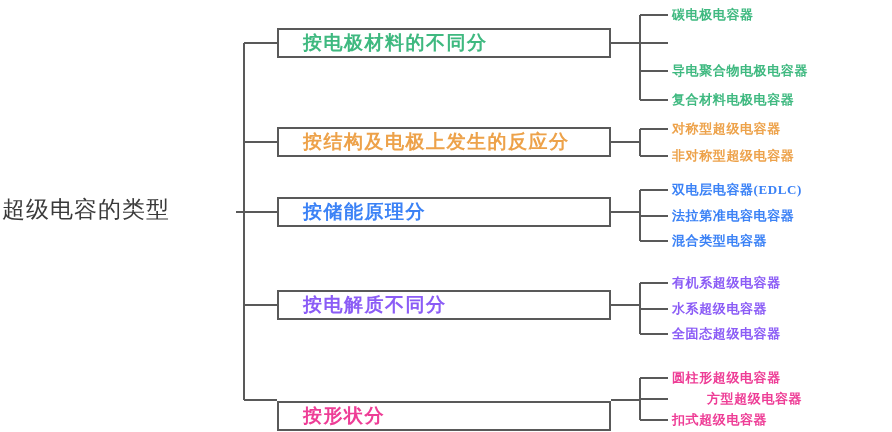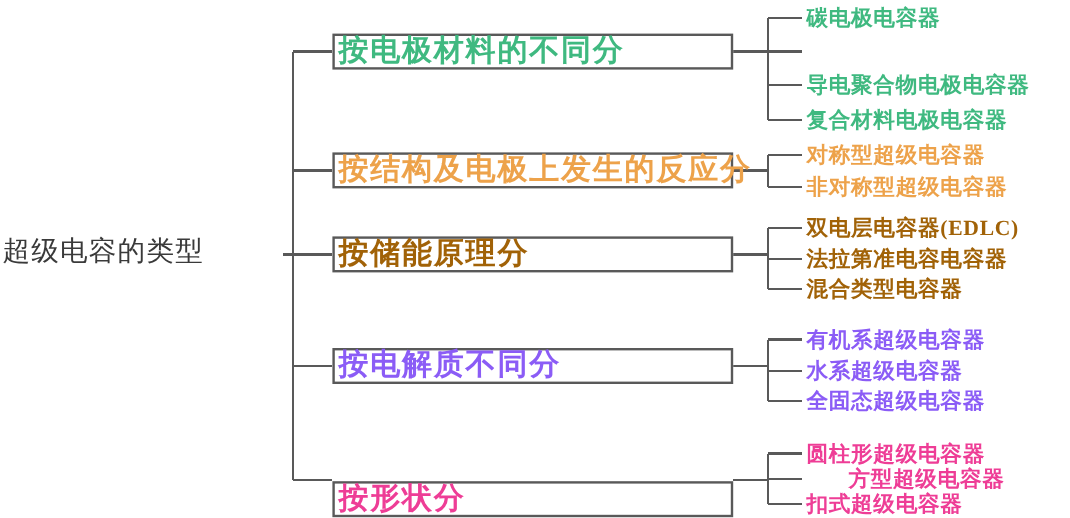--- a/index.html
+++ b/index.html
@@ -43,41 +43,41 @@
     left: 277px;
     width: 334px;
     height: 30px;
     box-sizing: border-box;
     border: 2px solid #595959;
     background: #ffffff;
     display: flex;
     align-items: center;
   }
   .node-box .node-text {
-    padding-left: 3px;
-    font-size: 25px;
+    padding-left: 24px;
+    font-size: 19px;
     line-height: 22px;
     letter-spacing: 1.5px;
     font-weight: bold;
     white-space: nowrap;
     font-family: "Liberation Serif", "DejaVu Serif", serif;
   }
   .leaf {
     position: absolute;
     left: 672px;
-    font-size: 18px;
+    font-size: 13px;
     line-height: 20px;
     letter-spacing: 0.6px;
     font-weight: bold;
     white-space: nowrap;
     font-family: "Liberation Serif", "DejaVu Serif", serif;
   }
   .c-green   { color: #3fb980; }
   .c-orange  { color: #eda24a; }
-  .c-blue    { color: #a16207; }
+  .c-blue    { color: #3b82f6; }
   .c-pink    { color: #8b5cf6; }
   .c-magenta { color: #ee3d96; }
 </style>
 </head>
 <body>
 
 <div id="canvas">
 
   <svg class="lines" viewBox="0 0 892 432">
     <g stroke="#595959" stroke-width="2" fill="none" shape-rendering="crispEdges">

